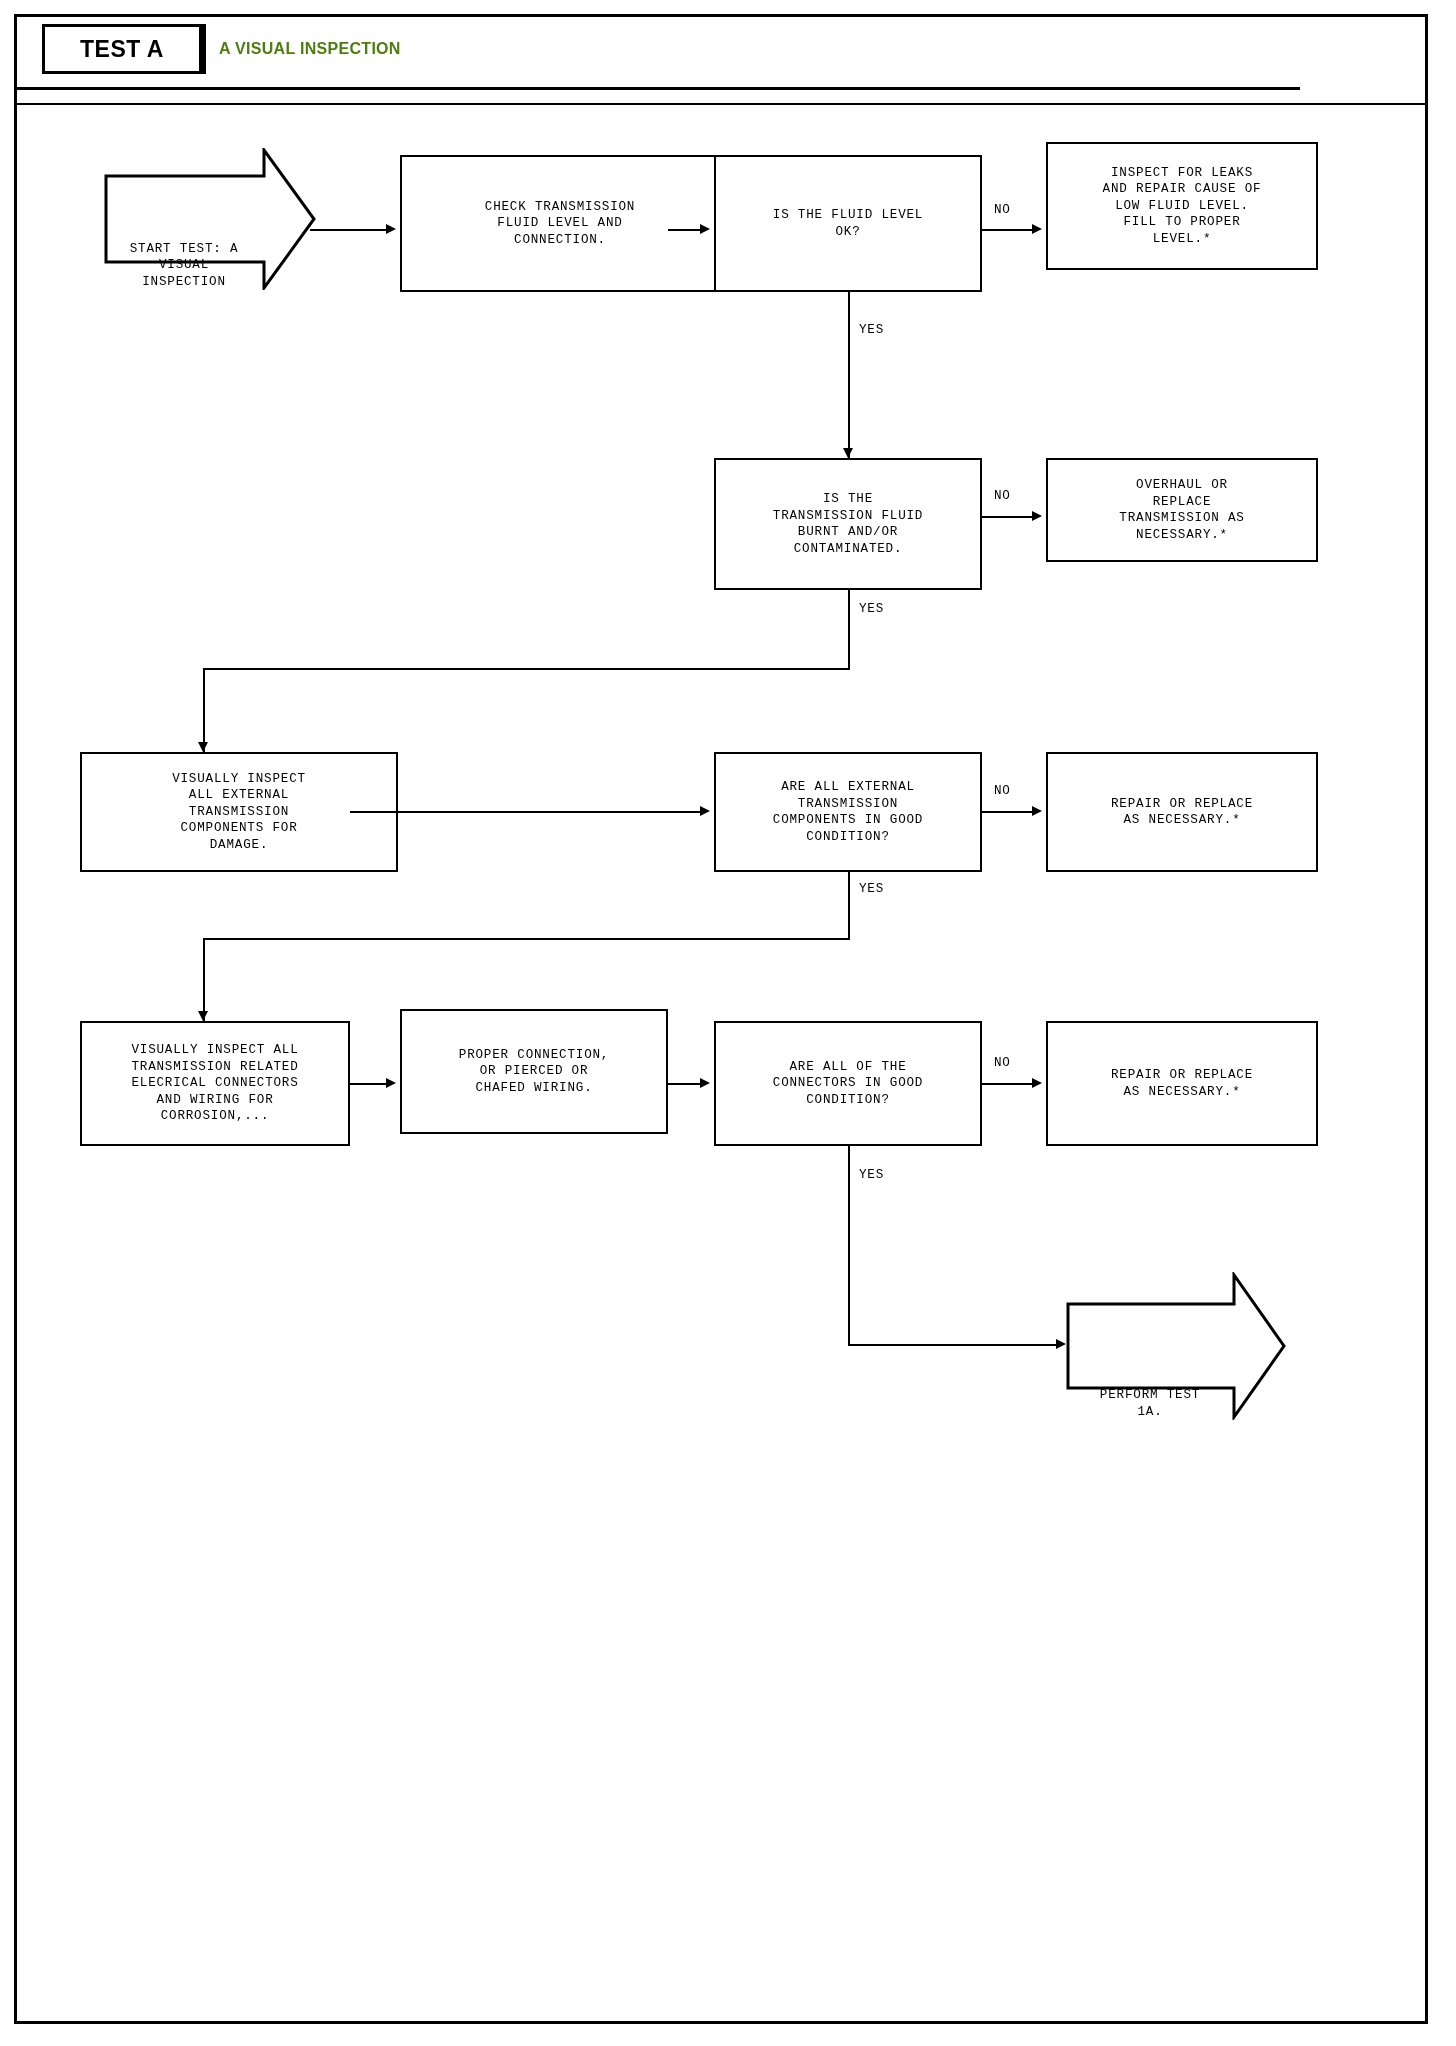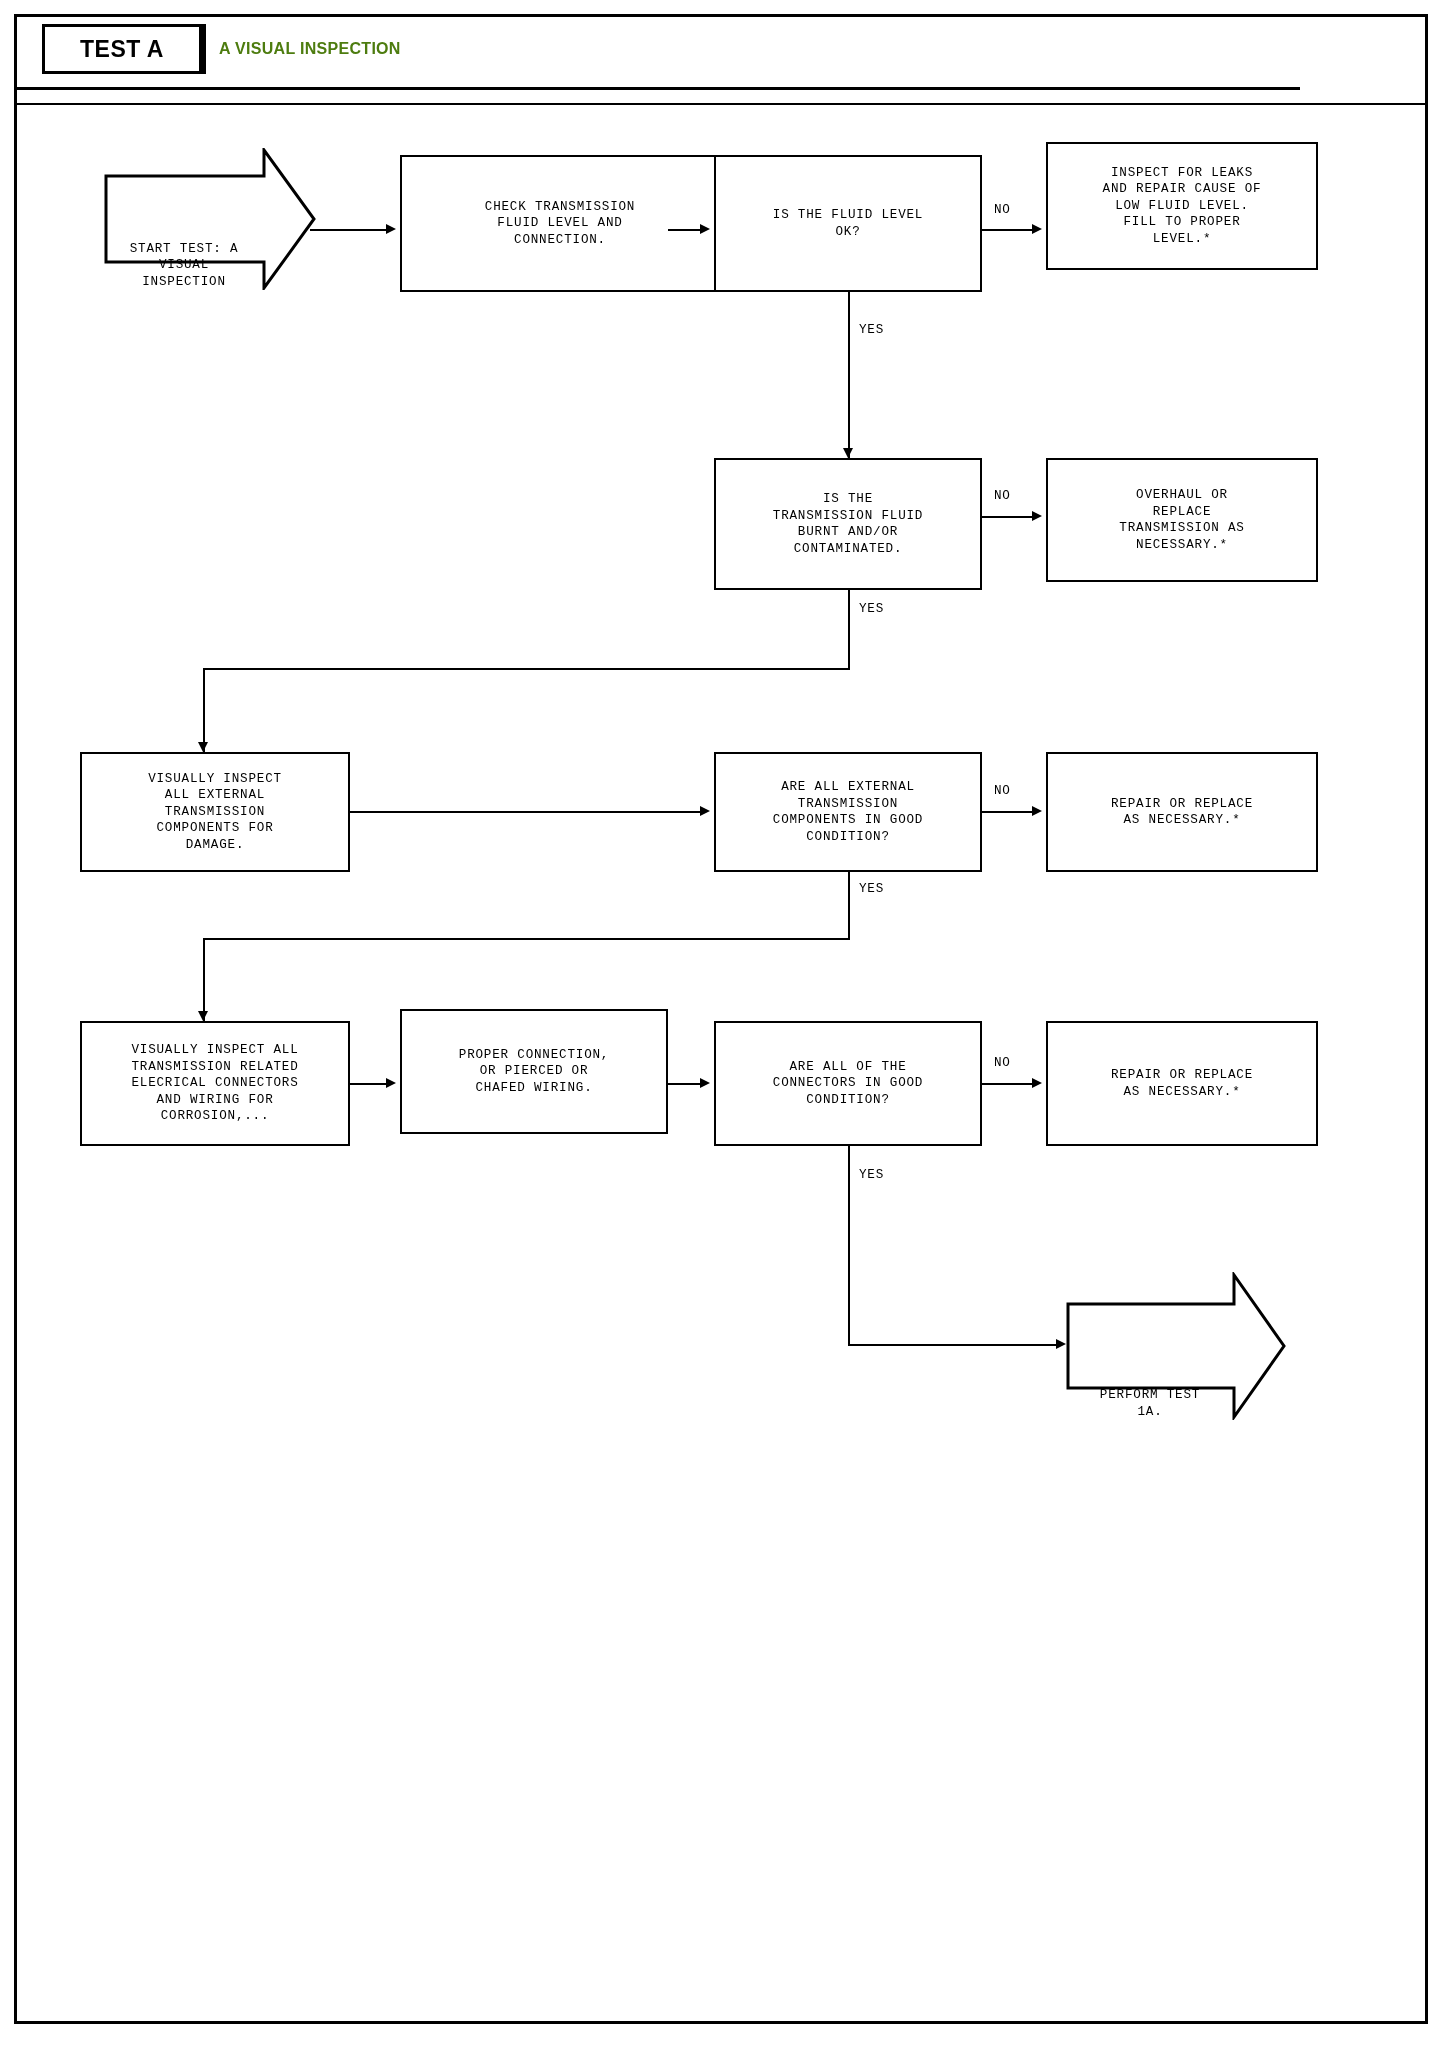--- a/index.html
+++ b/index.html
@@ -238,38 +238,38 @@
   <div class="ahead-d" style="left:843px; top:448px;"></div>
   <div class="elabel" style="left:857px; top:323px;">YES</div>
 
   <div class="node" style="left:714px; top:458px; width:268px; height:132px;">
     <span class="txt">IS THE
 TRANSMISSION FLUID
 BURNT AND/OR
 CONTAMINATED.</span>
   </div>
 
-  <div class="node" style="left:1046px; top:458px; width:272px; height:124px;">
+  <div class="node" style="left:1046px; top:458px; width:272px; height:104px;">
     <span class="txt">OVERHAUL OR
 REPLACE
 TRANSMISSION AS
 NECESSARY.*</span>
   </div>
 
   <div class="hline" style="left:982px; top:516px; width:50px;"></div>
   <div class="ahead-r" style="left:1032px; top:511px;"></div>
   <div class="elabel" style="left:992px; top:489px;">NO</div>
 
   <div class="vline" style="left:848px; top:590px; height:80px;"></div>
   <div class="hline" style="left:203px; top:668px; width:647px;"></div>
   <div class="vline" style="left:203px; top:668px; height:84px;"></div>
   <div class="ahead-d" style="left:198px; top:742px;"></div>
   <div class="elabel" style="left:857px; top:602px;">YES</div>
 
-  <div class="node" style="left:80px; top:752px; width:270px; height:120px;">
+  <div class="node" style="left:80px; top:752px; width:318px; height:120px;">
     <span class="txt">VISUALLY INSPECT
 ALL EXTERNAL
 TRANSMISSION
 COMPONENTS FOR
 DAMAGE.</span>
   </div>
 
   <div class="node" style="left:714px; top:752px; width:268px; height:120px;">
     <span class="txt">ARE ALL EXTERNAL
 TRANSMISSION

